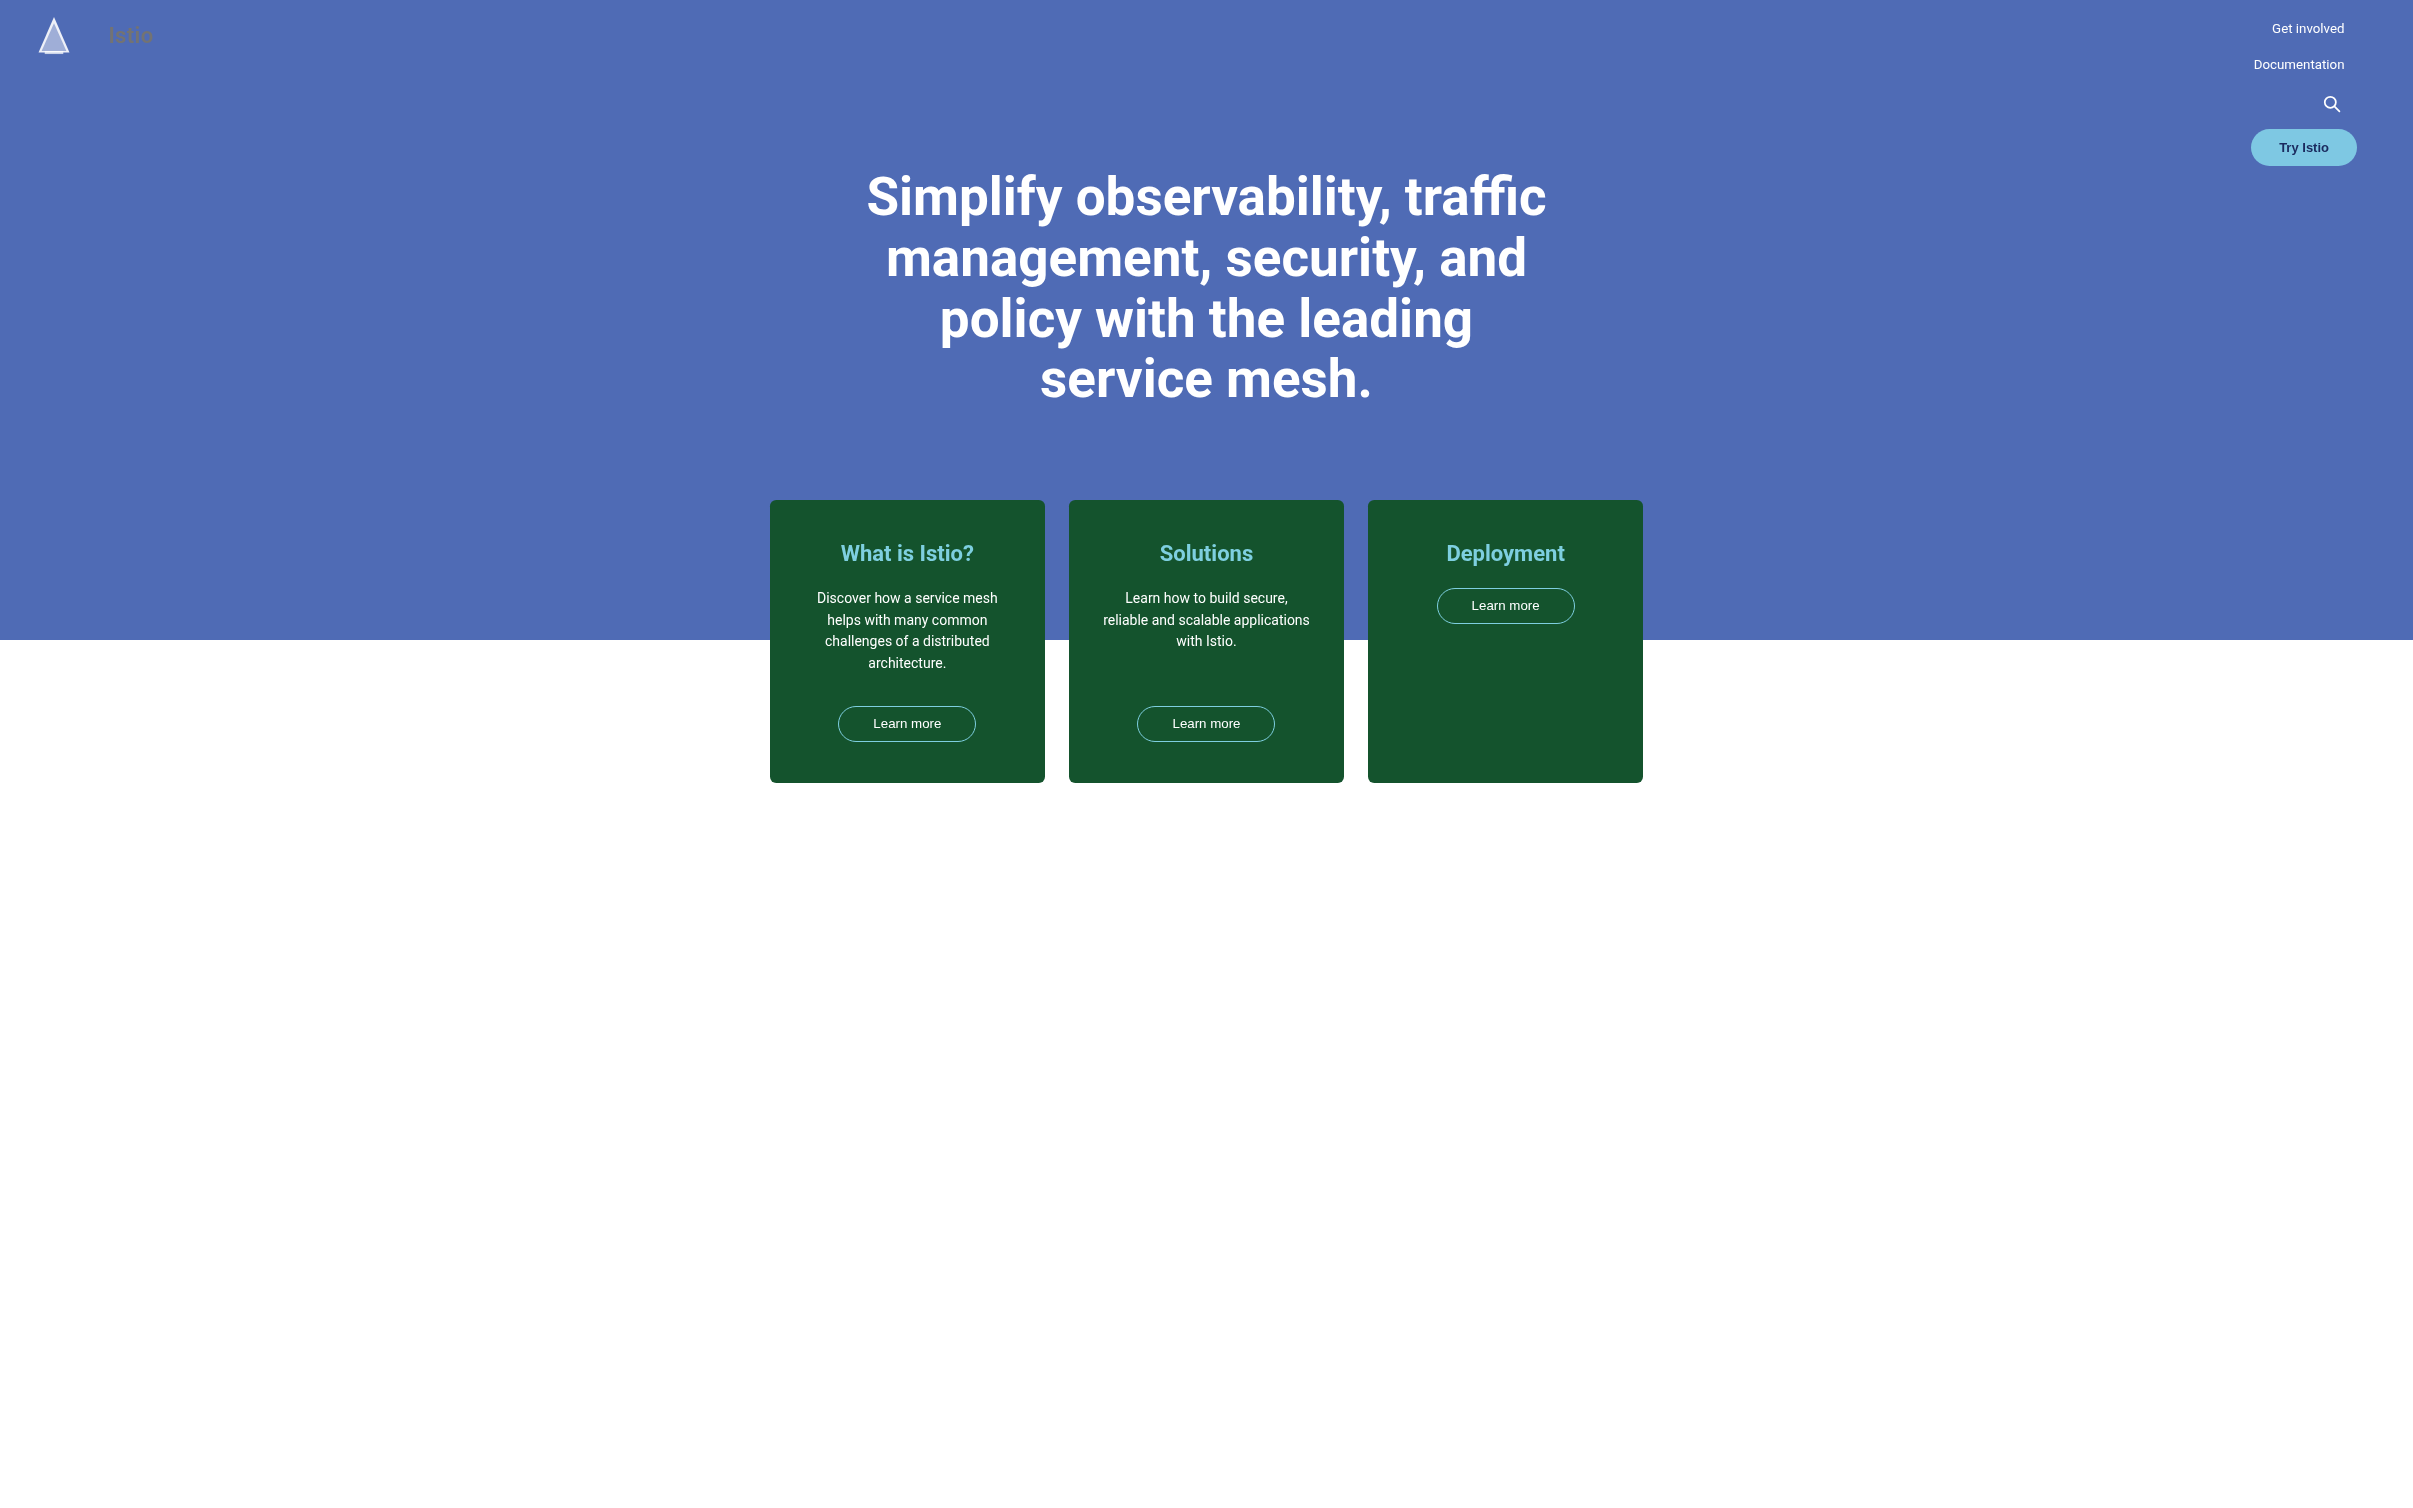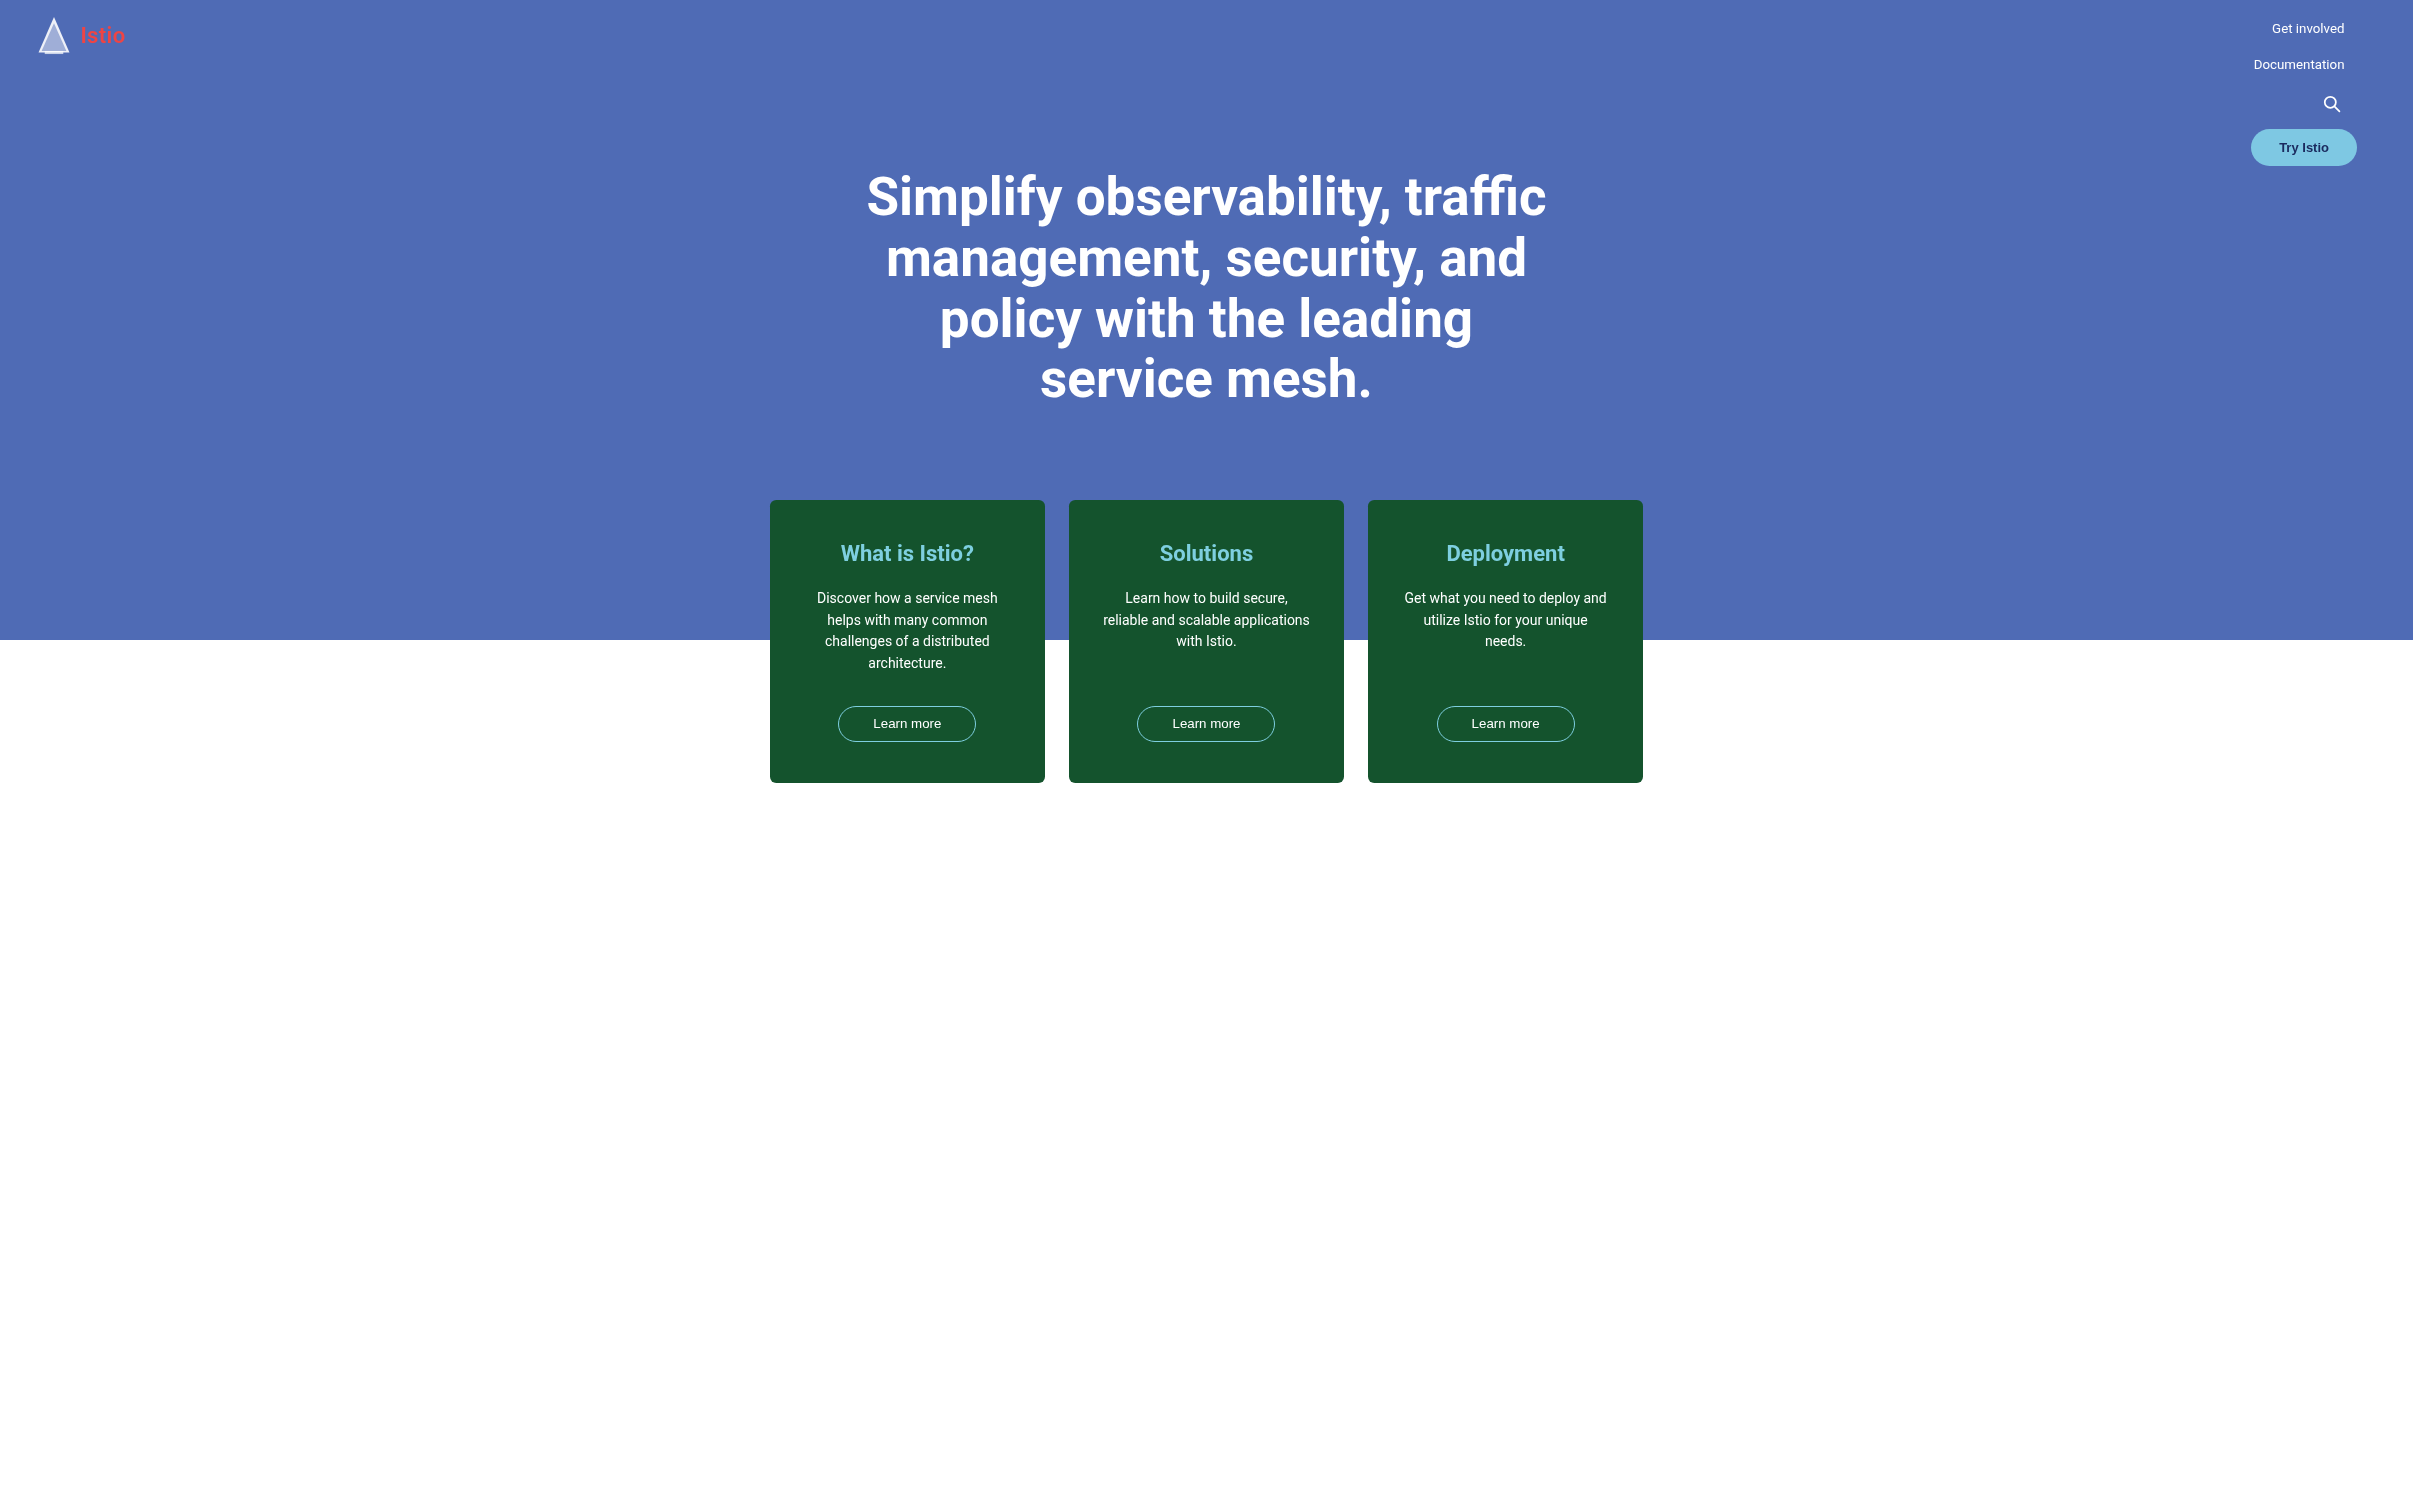--- a/index.html
+++ b/index.html
@@ -33,24 +33,25 @@
       gap: 9.4px;
       text-decoration: none;
     }
 
     .logo-icon {
       width: 34px;
       height: 41px;
     }
 
     .logo-text {
-      color: #ef4444;
+      color: #737373;
       font-size: 22px;
       font-weight: 600;
       letter-spacing: 0.4px;
+      margin-left: 28px;
     }
 
     .nav-links {
       display: flex;
       align-items: flex-end;
       gap: 9.4px;
       margin-left: auto;
       margin-right: 19px;
       flex-direction: column;
     }
@@ -230,19 +231,18 @@
     </div>
 
     <div class="card">
       <h2 class="card-title">Solutions</h2>
       <p class="card-desc">Learn how to build secure, reliable and scalable applications with Istio.</p>
       <button class="card-btn">Learn more</button>
     </div>
 
     <div class="card">
       <h2 class="card-title">Deployment</h2>
-      <p class="card-desc">Get what you need to deploy and utilize Istio for your unique needs.</p>
       <button class="card-btn">Learn more</button>
     </div>
 
   </div>
 </section>
 
 
 </body></html>

